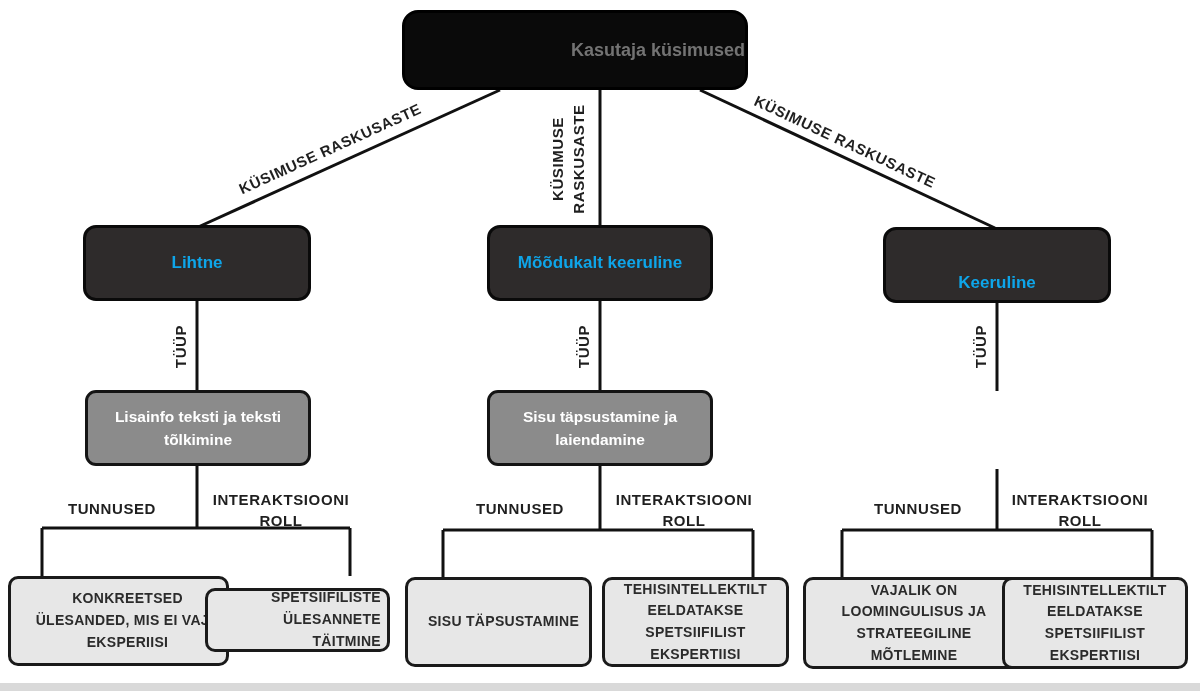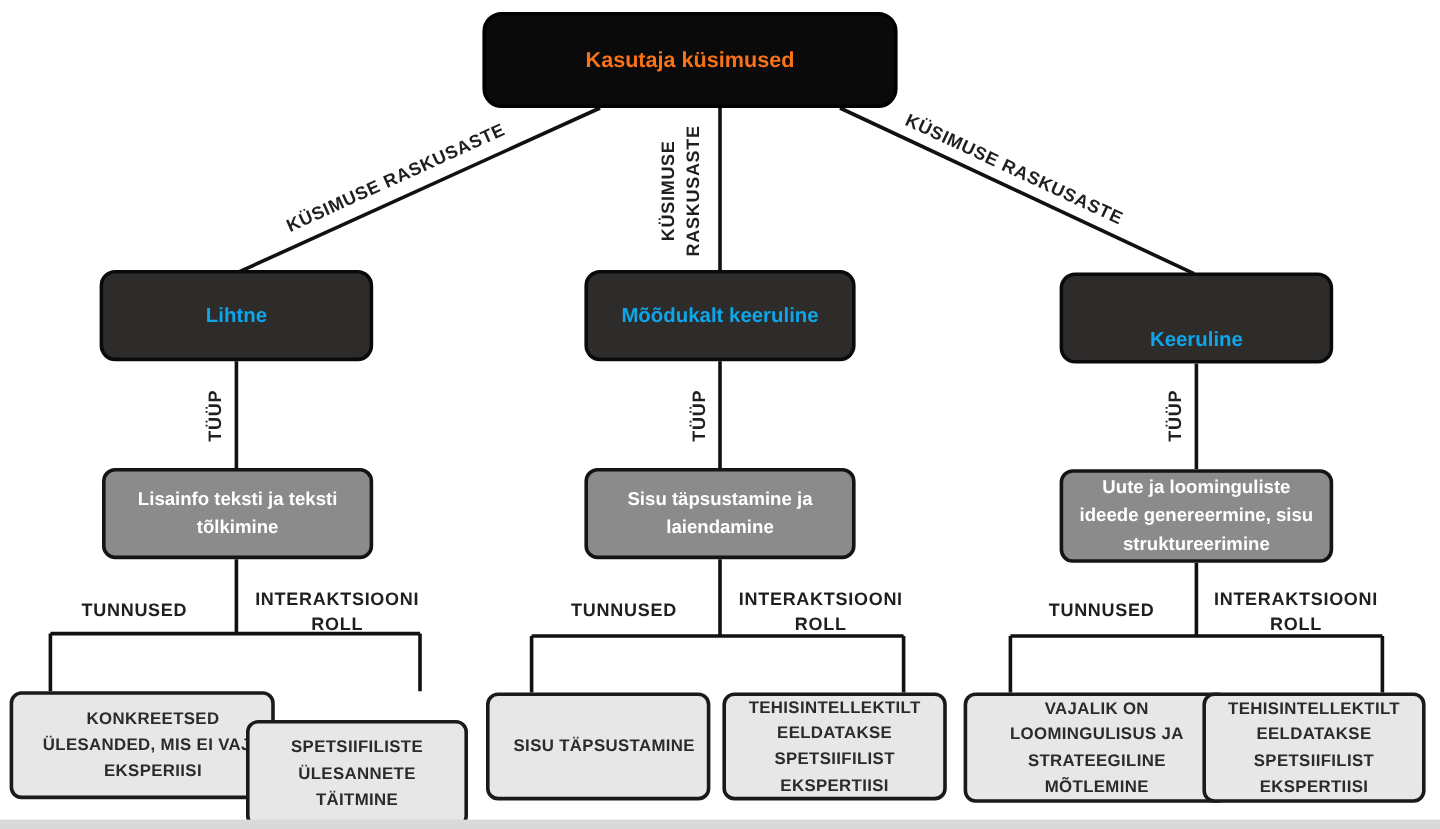--- a/index.html
+++ b/index.html
@@ -17,21 +17,21 @@
     position: absolute;
     display: flex;
     align-items: center;
     justify-content: center;
     text-align: center;
     border-radius: 13px;
   }
   .lvl1 {
     left: 402px; top: 10px; width: 346px; height: 80px;
     background: #0a0a0a; border: 3px solid #000;
-    color: #f97316; font-weight: bold; font-size: 18px; border-radius: 16px;
+    color: #737373; font-weight: bold; font-size: 18px; border-radius: 16px; justify-content: flex-end;
   }
   .lvl2 {
     background: #2e2b2b; border: 3px solid #0a0a0a;
     color: #0ea5e9; font-weight: bold; font-size: 17px;
     line-height: 1.45; padding: 4px 14px;
   }
   .lvl2.b0 { left: 83px;  top: 225px; width: 228px; height: 76px; }
   .lvl2.b1 { left: 487px; top: 225px; width: 226px; height: 76px; }
   .lvl2.b2 { left: 883px; top: 227px; width: 228px; height: 76px; align-items: flex-end; }
   .lvl3 {
@@ -42,21 +42,21 @@
   .lvl3.b0 { left: 85px;  top: 390px; width: 226px; height: 76px; }
   .lvl3.b1 { left: 487px; top: 390px; width: 226px; height: 76px; }
   .lvl3.b2 { left: 883px; top: 391px; width: 228px; height: 78px; }
   .leaf {
     background: #e7e7e7; border: 3px solid #1a1a1a;
     color: #2b2b2b; font-weight: 600; font-size: 14px;
     letter-spacing: 0.3px; line-height: 1.55; padding: 4px 6px;
     border-radius: 10px; text-transform: uppercase;
   }
   .leaf.l0 { left: 8px;    top: 576px; width: 221px; height: 90px; padding-left: 24px; }
-  .leaf.l1 { left: 205px;  top: 600px; width: 185px; height: 90px; }
+  .leaf.l1 { left: 205px;  top: 588px; width: 185px; height: 64px; text-align: right; }
   .leaf.l2 { left: 405px;  top: 577px; width: 187px; height: 90px; padding-left: 16px; }
   .leaf.l3 { left: 602px;  top: 577px; width: 187px; height: 90px; }
   .leaf.l4 { left: 803px;  top: 577px; width: 222px; height: 92px; }
   .leaf.l5 { left: 1002px; top: 577px; width: 186px; height: 92px; }
   .edge-label {
     position: absolute;
     font-size: 15px; font-weight: 600; color: #1f1f1f;
     letter-spacing: 0.6px; text-align: center; line-height: 1.4;
     white-space: nowrap;
   }
@@ -122,23 +122,20 @@
   <div class="edge-label tyyp t0">TÜÜP</div>
   <div class="edge-label tyyp t1">TÜÜP</div>
   <div class="edge-label tyyp t2">TÜÜP</div>
 
   <div class="box lvl3 b0">
     <span>Lisainfo teksti ja teksti tõlkimine</span>
   </div>
   <div class="box lvl3 b1">
     <span>Sisu täpsustamine ja laiendamine</span>
   </div>
-  <div class="box lvl3 b2">
-    <span>Uute ja loominguliste ideede genereermine, sisu struktureerimine</span>
-  </div>
 
   <div class="edge-label wrap feat f0">TUNNUSED</div>
   <div class="edge-label wrap irole r0">INTERAKTSIOONI ROLL</div>
   <div class="edge-label wrap feat f1">TUNNUSED</div>
   <div class="edge-label wrap irole r1">INTERAKTSIOONI ROLL</div>
   <div class="edge-label wrap feat f2">TUNNUSED</div>
   <div class="edge-label wrap irole r2">INTERAKTSIOONI ROLL</div>
 
   <div class="box leaf l0">
     <span>KONKREETSED ÜLESANDED, MIS EI VAJA EKSPERIISI</span>

